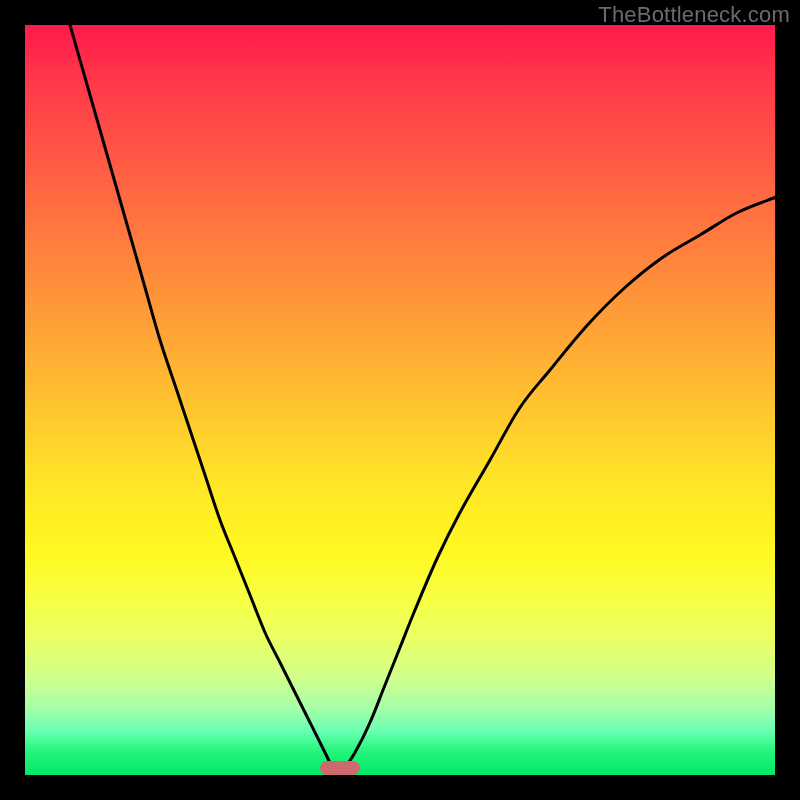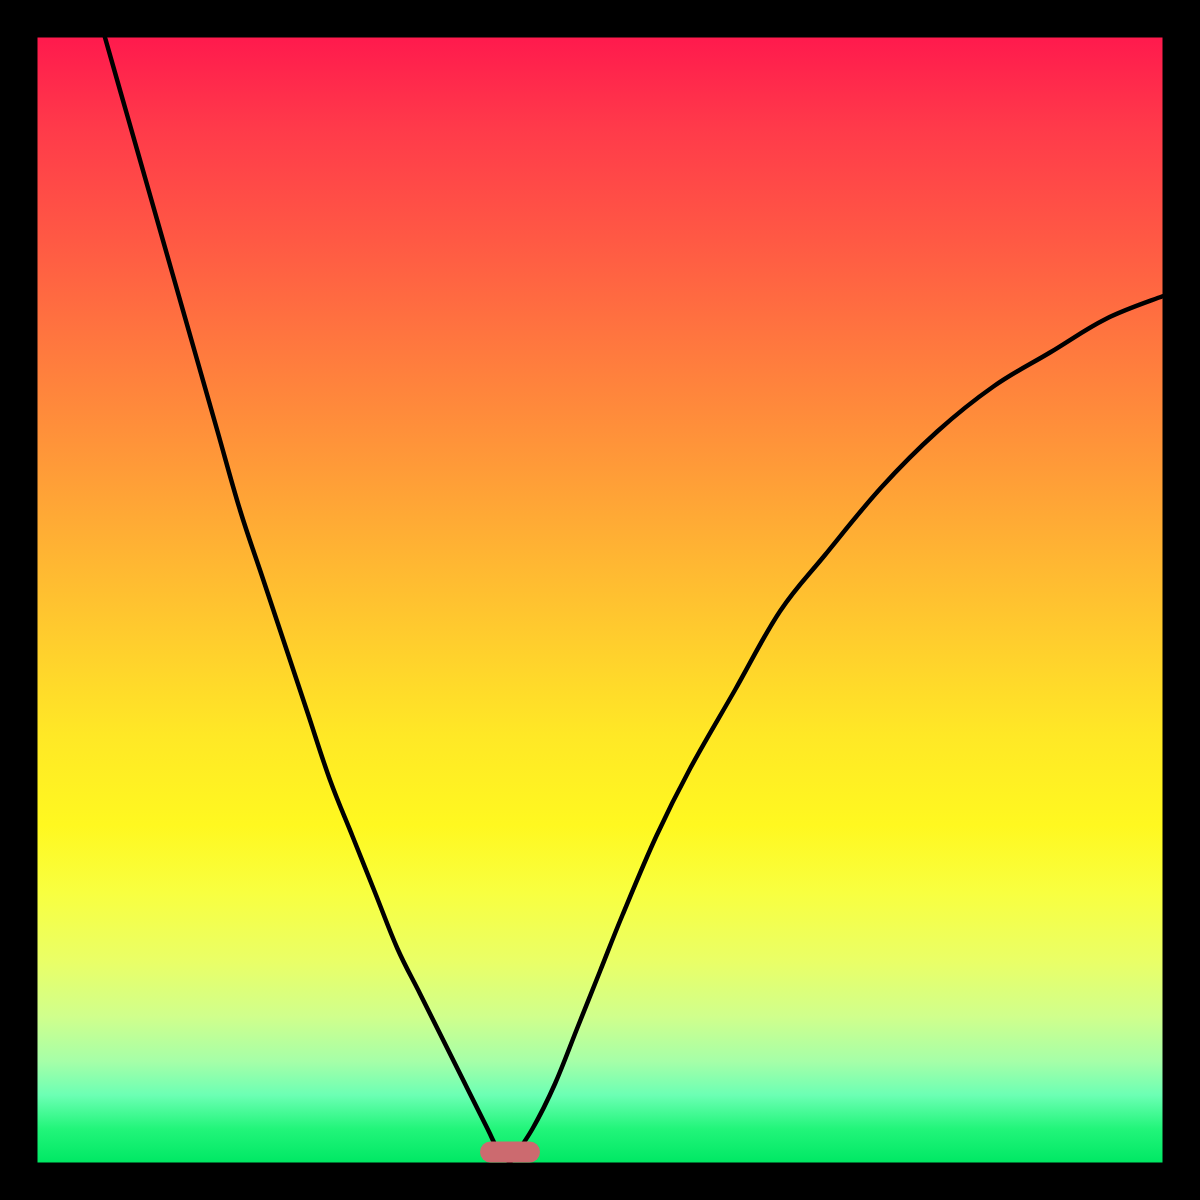--- a/index.html
+++ b/index.html
@@ -70,13 +70,14 @@
 <body>
 
 <div class="frame">
   <div class="plot-area">
     <svg class="curves" viewBox="0 0 750 750" preserveAspectRatio="none">
       <path id="curve-left" fill="none" stroke="#000" stroke-width="3" stroke-linecap="round" d="M 45 0 C 47.7 9.45, 54.6 33.6, 60 52.5 C 65.4 71.4, 69.6 86.1, 75 105 C 80.4 123.9, 84.6 138.6, 90 157.5 C 95.4 176.4, 99.60000000000001 191.1, 105.00000000000001 210 C 110.40000000000002 228.9, 114.60000000000001 243.6, 120 262.5 C 125.39999999999999 281.40000000000003, 129.6 297.45000000000005, 135 315.00000000000006 C 140.4 332.55000000000007, 144.6 343.8, 150 360 C 155.4 376.2, 159.6 388.8, 165 405 C 170.4 421.2, 174.6 433.8, 180 450 C 185.4 466.2, 189.6 480.15, 195 495 C 200.4 509.85, 204.60000000000002 519, 210.00000000000003 532.5 C 215.40000000000003 546, 219.6 556.5, 225 570 C 230.4 583.5, 234.6 595.35, 240 607.5 C 245.4 619.65, 249.60000000000002 626.7, 255.00000000000003 637.5 C 260.40000000000003 648.3, 264.6 656.7, 270 667.5 C 275.4 678.3, 279.6 686.7, 285 697.5 C 290.4 708.3, 295.95 719.4, 300 727.5 C 304.05 735.6, 304.8 738.45, 307.5 742.5 C 310.2 746.55, 313.65 748.65, 315 750"></path>
       <path id="curve-right" fill="none" stroke="#000" stroke-width="3" stroke-linecap="round" d="M 315 750 C 317.7 745.95, 324.6 736.95, 330 727.5 C 335.4 718.05, 339.6 709.65, 345 697.5 C 350.4 685.35, 354.6 673.5, 360 660 C 365.4 646.5, 369.6 636, 375 622.5 C 380.4 609, 383.25 601.2, 390 585 C 396.75 568.8, 404.4000000000001 550.05, 412.50000000000006 532.5 C 420.6 514.95, 425.54999999999995 505.05, 434.99999999999994 487.5 C 444.44999999999993 469.95, 454.2 453.9, 465 435 C 475.8 416.1, 484.2 398.7, 495 382.5 C 505.8 366.3, 512.85 359.85, 525 345 C 537.15 330.15, 549 314.85, 562.5 300 C 576 285.15, 586.5 274.65, 600 262.5 C 613.5 250.35, 624 241.95, 637.5 232.5 C 651 223.05, 661.5 218.1, 675 210 C 688.5 201.9, 699 194.25, 712.5 187.5 C 726 180.75, 743.25 175.2, 750 172.5"></path>
     </svg>
     <div class="marker" id="min-marker" style="left: 315px; background: rgb(204, 106, 111);"></div>
   </div>
+  <div class="watermark">TheBottleneck.com</div>
 </div>
 
 </body></html>

